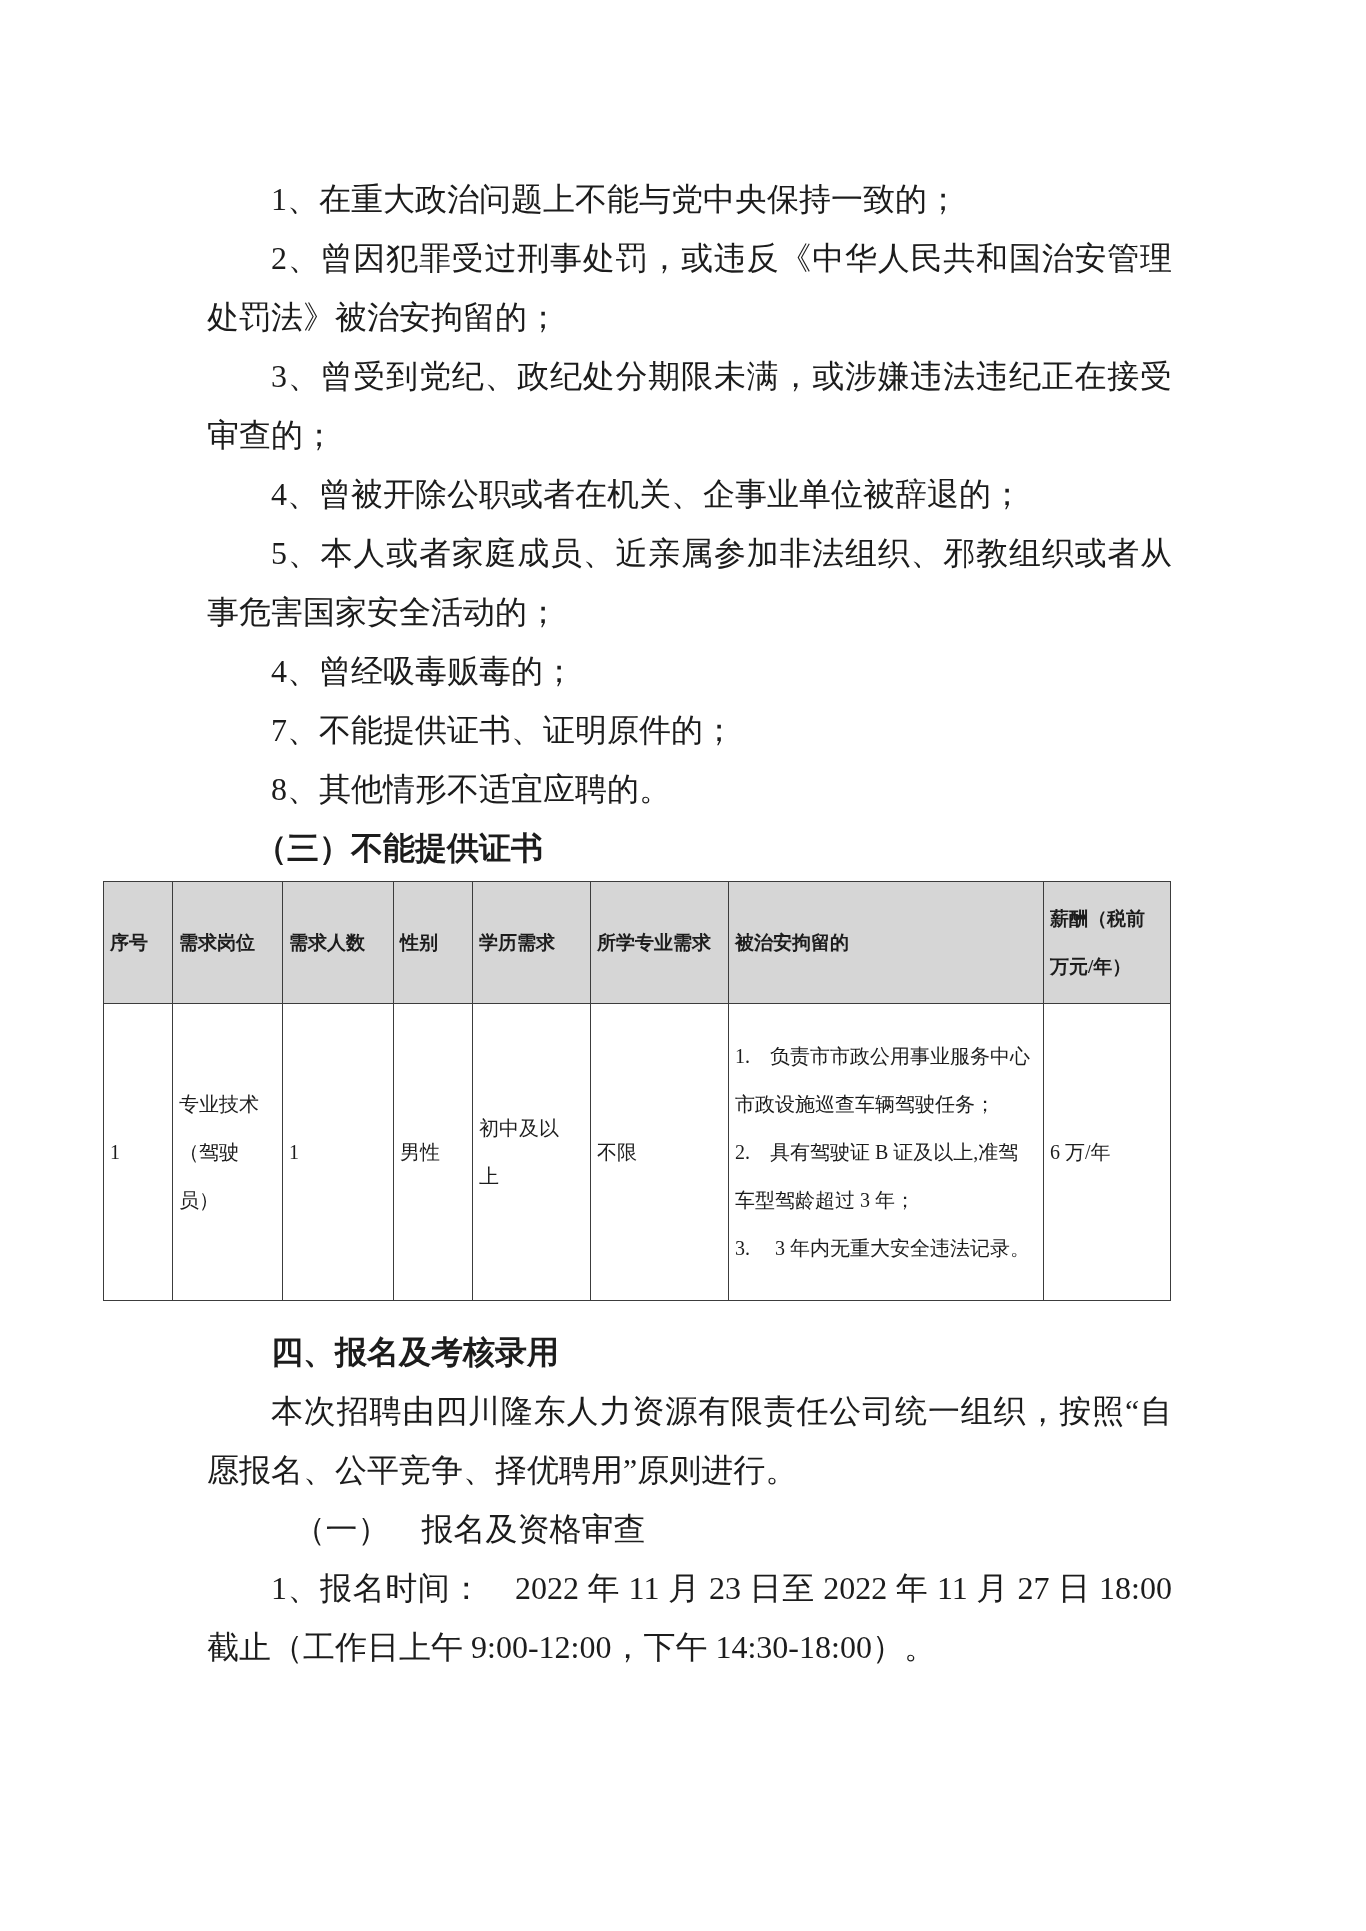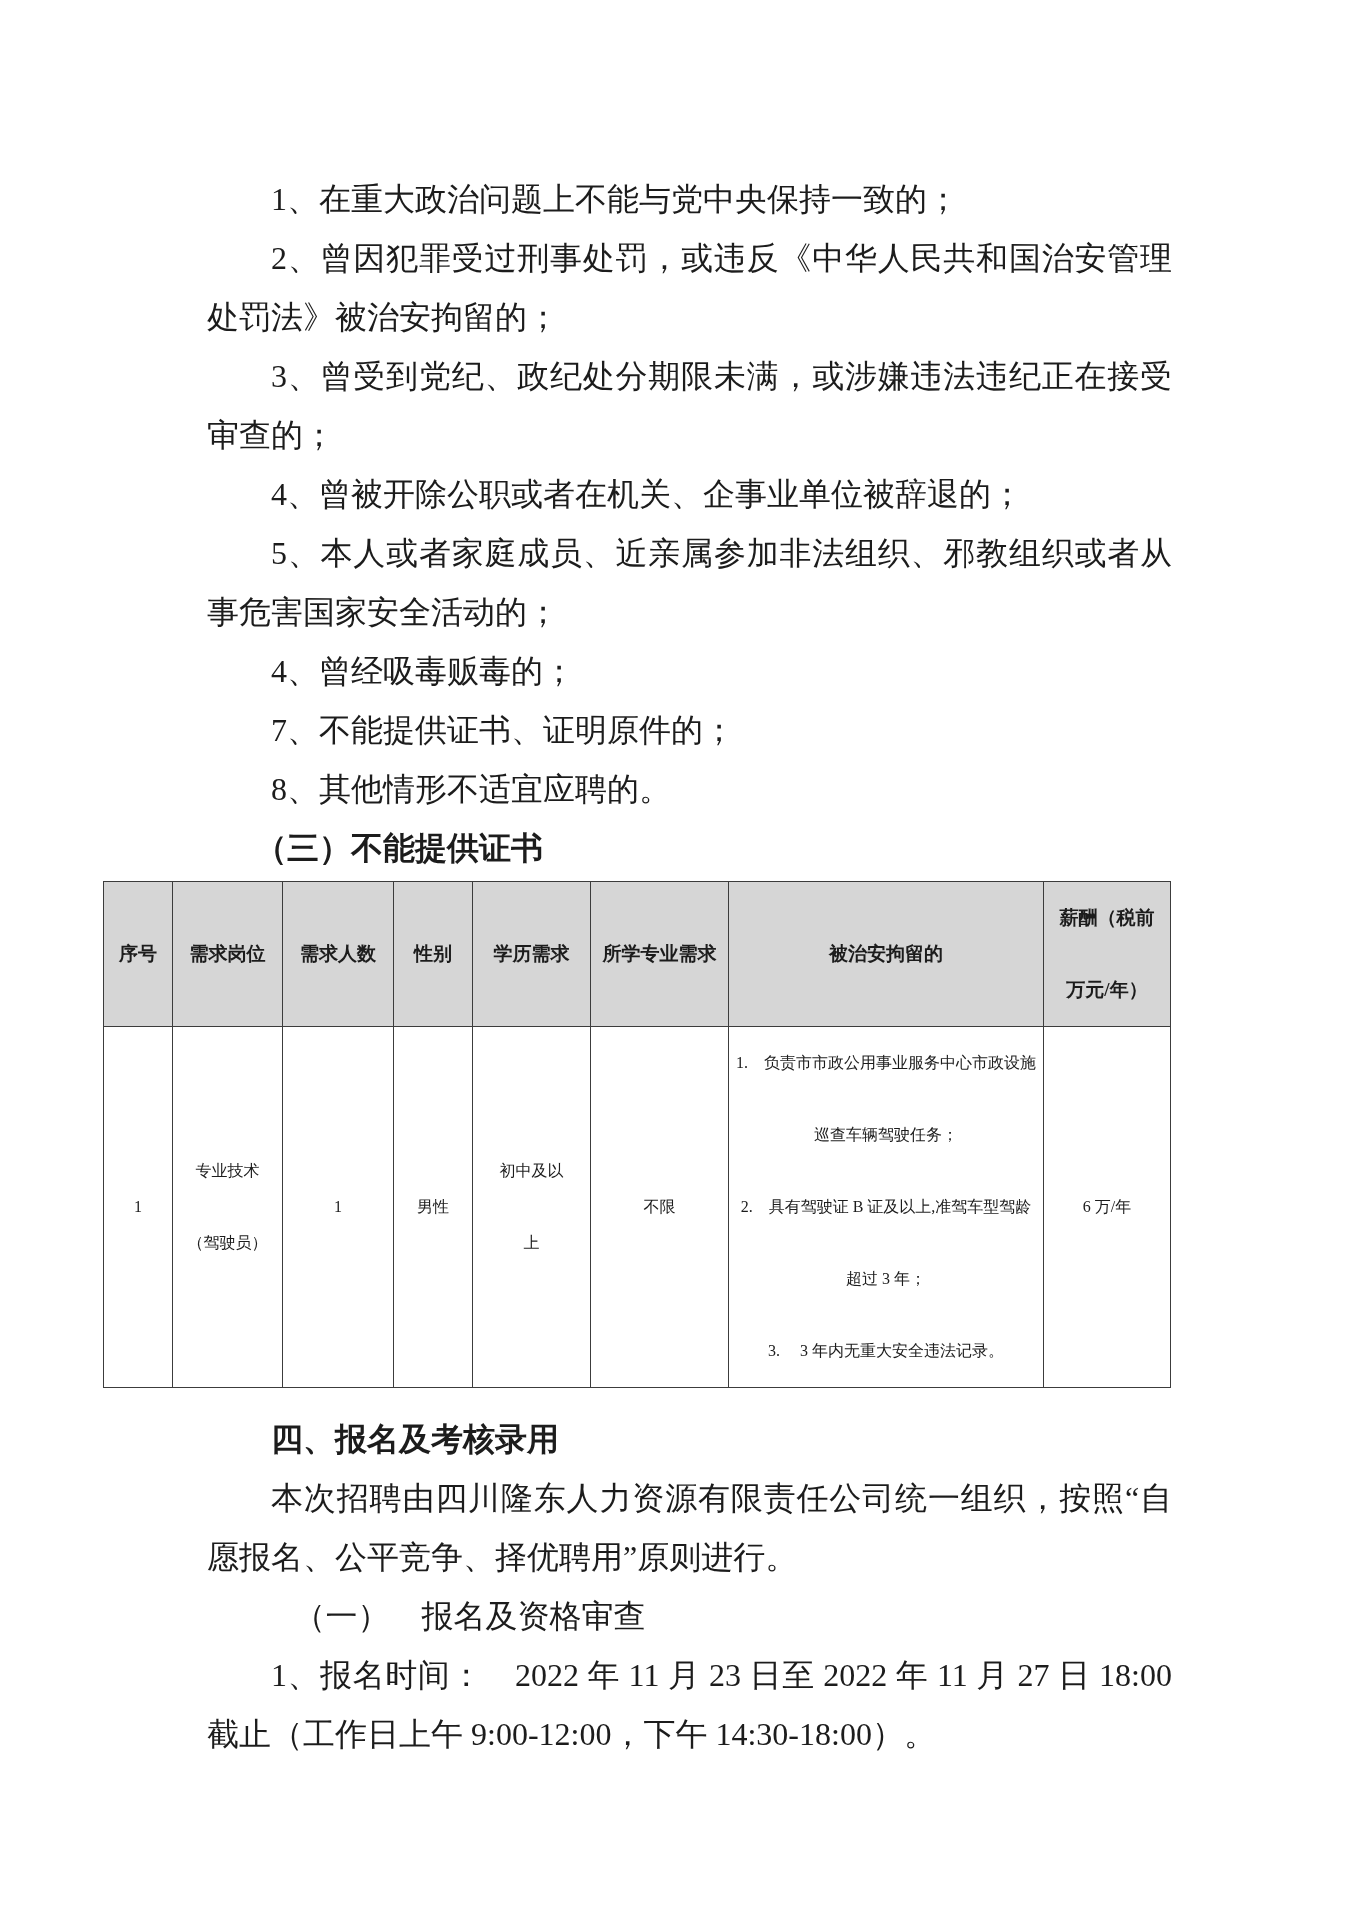--- a/index.html
+++ b/index.html
@@ -42,32 +42,31 @@
   table.req-table {
     margin-left: 103px;
     margin-top: 3px;
     width: 1067px;
     table-layout: fixed;
     border-collapse: collapse;
   }
   table.req-table td {
     border: 1px solid #3c3c3c;
     vertical-align: middle;
-    text-align: center;
     font-size: 19px;
-    line-height: 72px;
+    line-height: 48px;
     padding: 0 6px;
     overflow: hidden;
   }
   tr.hdr-row td {
     height: 121px;
     background: #d6d6d6;
     font-weight: 700;
   }
-  tr.body-row td { height: 296px; font-weight: 400; font-size: 16px; }
+  tr.body-row td { height: 296px; font-weight: 400; font-size: 20px; }
   td.cond-cell {
     text-align: left;
     padding: 2px 8px;
     line-height: 58px;
     font-size: 18px;
   }
   td.cond-cell p { margin: 0; padding: 0; }
 </style>
 </head>
 <body>

